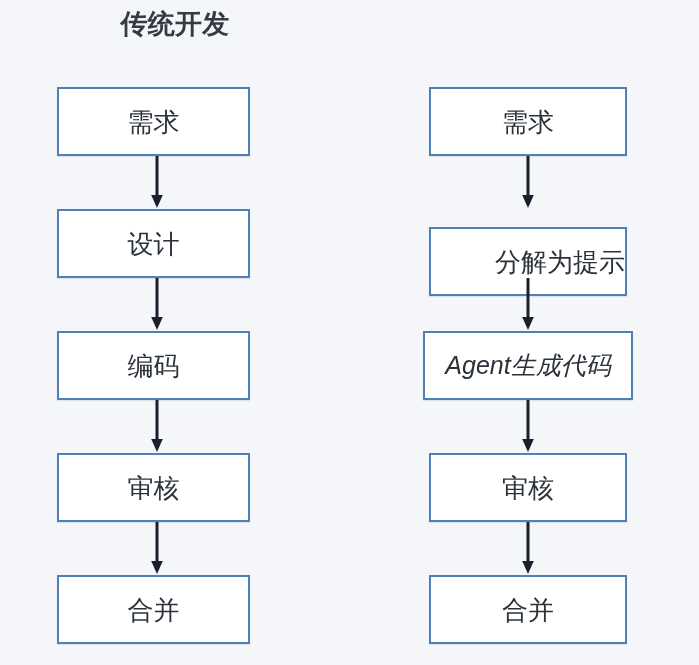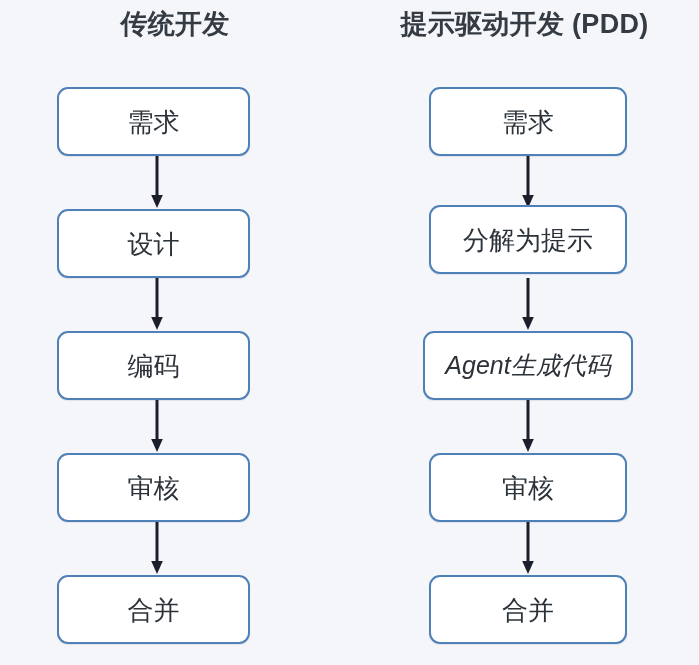--- a/index.html
+++ b/index.html
@@ -39,21 +39,21 @@
     letter-spacing: 0.3px;
     white-space: nowrap;
     line-height: 1.25;
   }
 
   .node {
     position: absolute;
     box-sizing: border-box;
     background: #ffffff;
     border: 2.5px solid #5080b8;
-    border-radius: 11px;
+    border-radius: 0;
     display: flex;
     align-items: center;
     justify-content: center;
     color: #2b3239;
     font-size: 26px;
     line-height: 1;
     white-space: nowrap;
     box-shadow: 0 1px 1px rgba(40,60,90,0.10);
   }
   .node.left-node {
@@ -136,34 +136,33 @@
     </div>
 
     <div class="node left-node" style="top:575px;">
       <span>合并</span>
     </div>
 
   </div>
 
   <div class="column right">
 
-    <div class="col-title">提示驱动开发 (PDD)</div>
 
     <div class="node right-node" style="top:87px;">
       <span>需求</span>
     </div>
 
     <div class="arrow right-arrow" style="top:156px; height:53px;">
       <svg width="16" height="53" viewBox="0 0 16 53">
         <line x1="8" y1="0" x2="8" y2="42" stroke="#1a1f2b" stroke-width="3"></line>
         <polygon points="8,52 2.2,39 13.8,39" fill="#1a1f2b"></polygon>
       </svg>
     </div>
 
-    <div class="node right-node" style="top:205px;">
+    <div class="node right-node" style="top:227px;justify-content:flex-end;">
       <span>分解为提示</span>
     </div>
 
     <div class="arrow right-arrow" style="top:278px; height:53px;">
       <svg width="16" height="53" viewBox="0 0 16 53">
         <line x1="8" y1="0" x2="8" y2="42" stroke="#1a1f2b" stroke-width="3"></line>
         <polygon points="8,52 2.2,39 13.8,39" fill="#1a1f2b"></polygon>
       </svg>
     </div>
 

